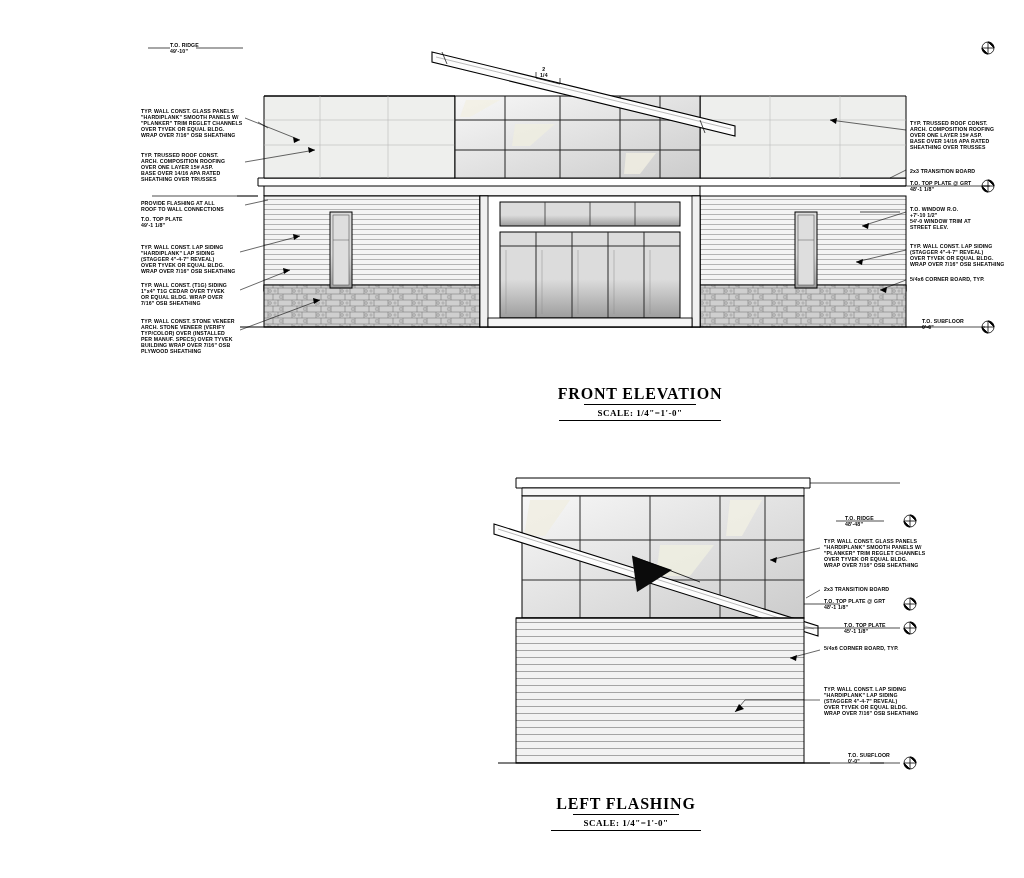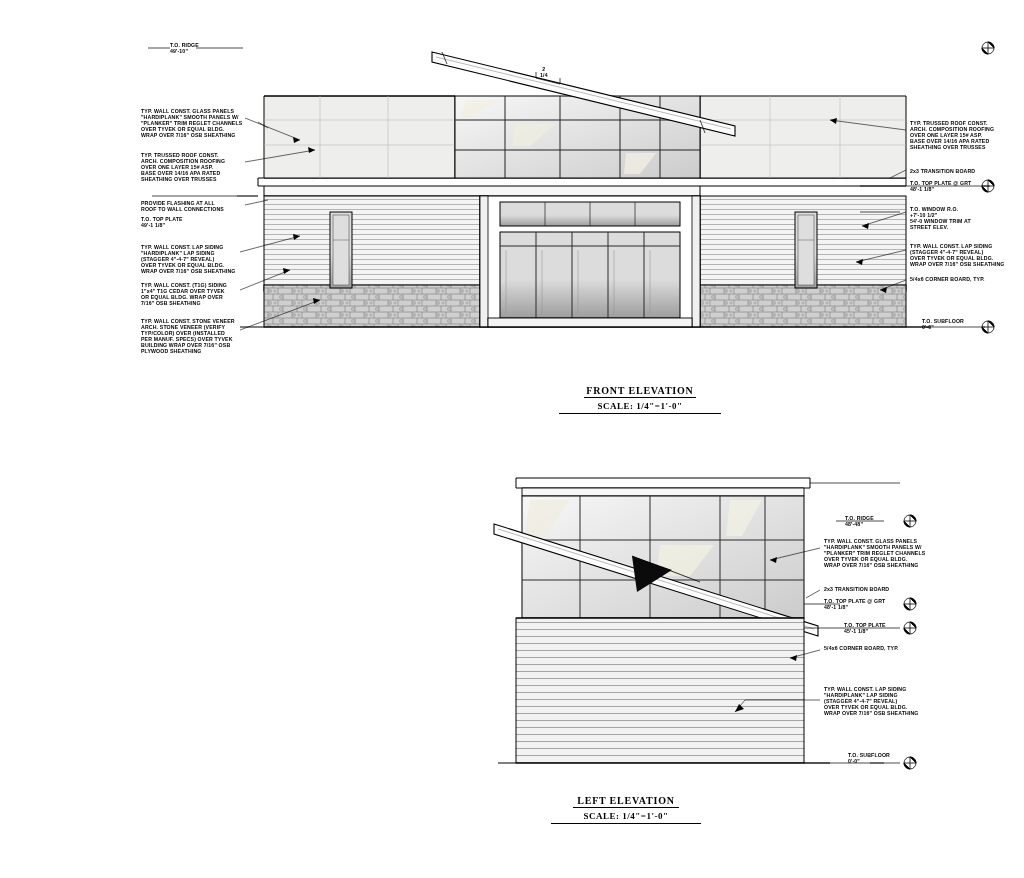--- a/index.html
+++ b/index.html
@@ -39,21 +39,21 @@
     color: #000;
   }
   .note.right { text-align: left; }
   .title-block {
     position: absolute;
     text-align: center;
   }
   .title-block .t1 {
     font-family: "Liberation Serif", serif;
     font-weight: bold;
-    font-size: 10px;
+    font-size: 16px;
     letter-spacing: 0.8px;
   }
   .title-block .t2 {
     font-family: "Liberation Serif", serif;
     font-weight: bold;
     font-size: 9px;
     letter-spacing: 0.5px;
     margin-top: 3px;
   }
   .title-block .rule {
@@ -420,19 +420,19 @@
   <div class="note right" style="left:824px; top:645px;">5/4x6 CORNER BOARD, TYP.</div>
   <div class="note right" style="left:824px; top:686px;">TYP. WALL CONST. LAP SIDING
 "HARDIPLANK" LAP SIDING
 (STAGGER 4"-4-7" REVEAL)
 OVER TYVEK OR EQUAL BLDG.
 WRAP OVER 7/16" OSB SHEATHING</div>
   <div class="note right" style="left:848px; top:752px;">T.O. SUBFLOOR
 0'-0"</div>
 
   <div class="title-block" style="left:526px; top:795px; width:200px;">
-    <div class="t1">LEFT ELEVATION</div>
+    <div class="t1">LEFT FLASHING</div>
     <div class="rule" style="width:106px;"></div>
     <div class="t2">SCALE: 1/4"=1'-0"</div>
     <div class="rule2" style="width:150px;"></div>
   </div>
 
 </div>
 
 </body></html>

